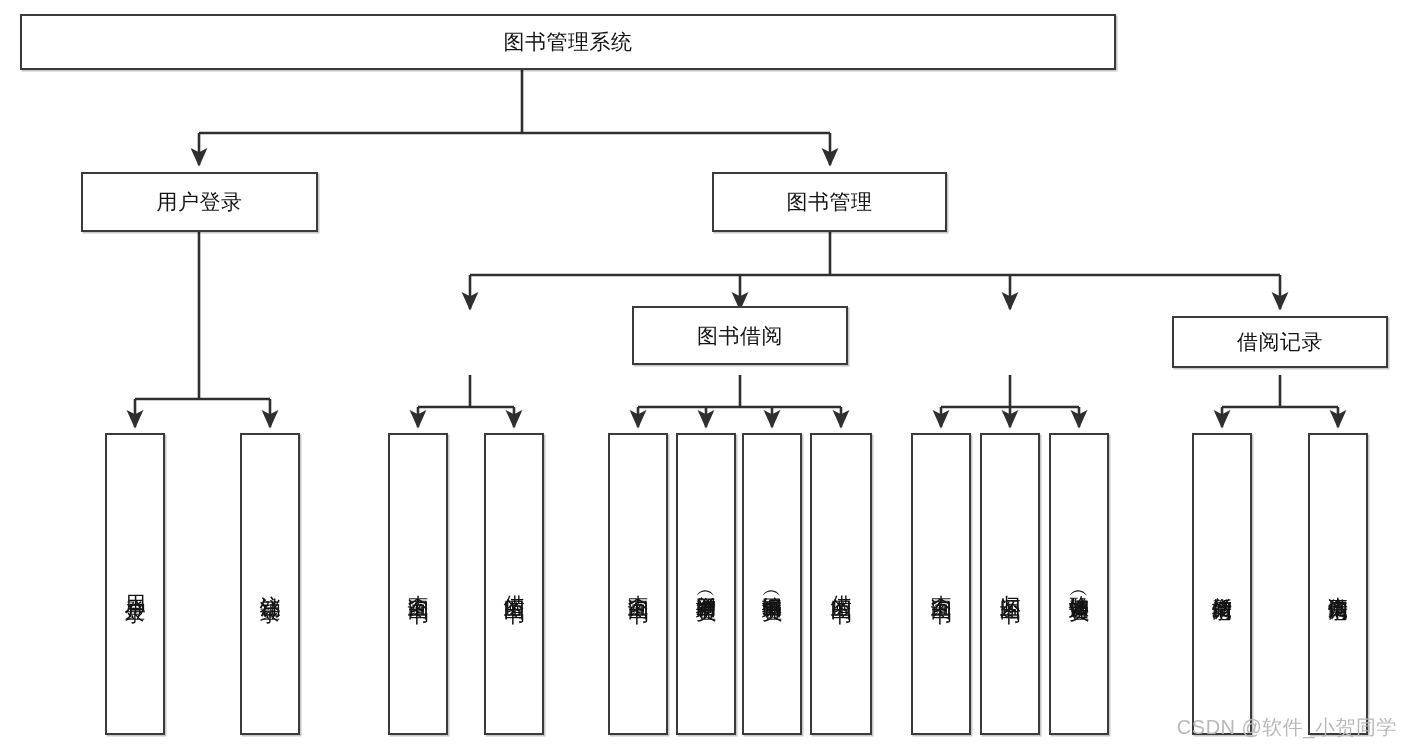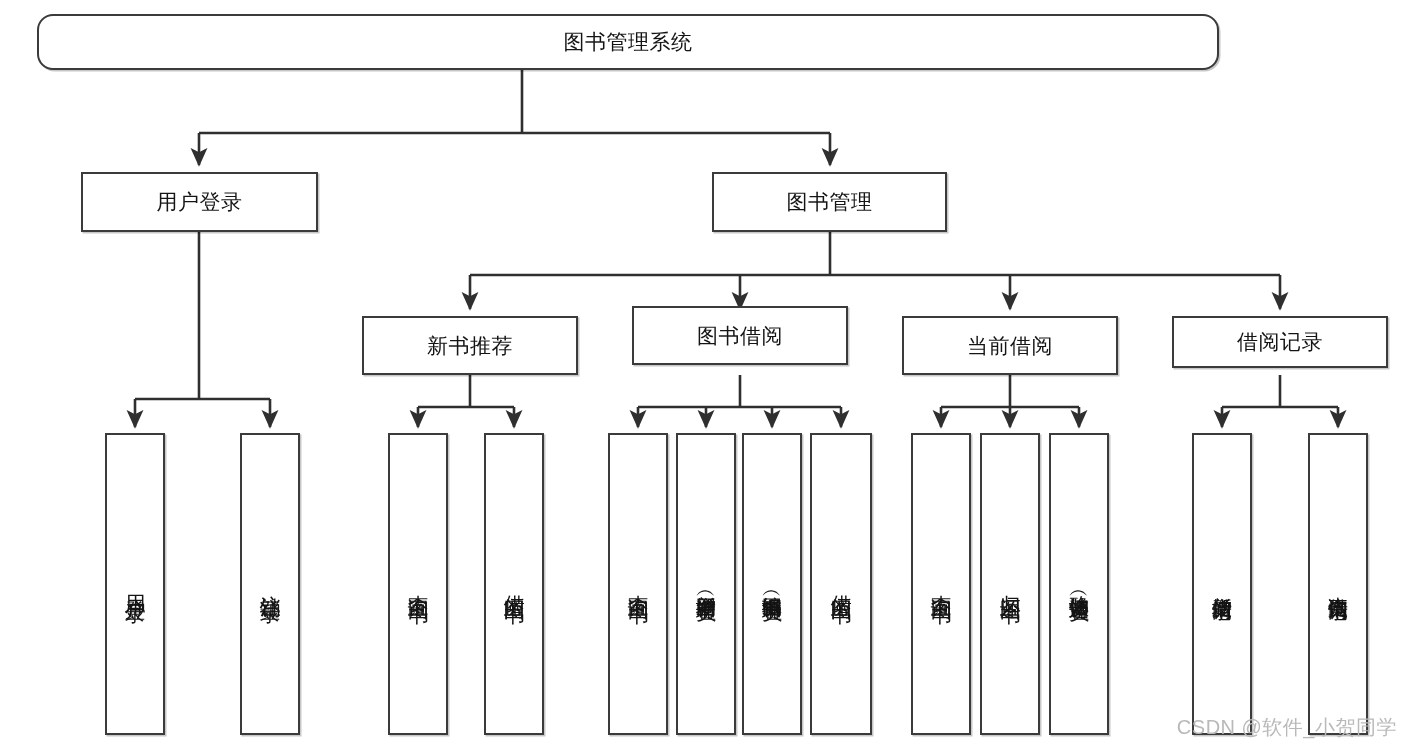--- a/index.html
+++ b/index.html
@@ -132,40 +132,34 @@
       <path d="M 1010 407 L 1010 427" marker-end="url(#arrow)"></path>
       <path d="M 1079 407 L 1079 427" marker-end="url(#arrow)"></path>
 
       <path d="M 1280 375 L 1280 407"></path>
       <path d="M 1222 407 L 1338 407"></path>
       <path d="M 1222 407 L 1222 427" marker-end="url(#arrow)"></path>
       <path d="M 1338 407 L 1338 427" marker-end="url(#arrow)"></path>
     </g>
   </svg>
 
-  <div class="node horiz" style="left:37px; top:14px; width:1182px; height:56px;border-radius:16px;">
+  <div class="node horiz" style="left:20px; top:14px; width:1096px; height:56px;">
     <span class="label">图书管理系统</span>
   </div>
 
   <div class="node horiz" style="left:81px; top:172px; width:237px; height:60px;">
     <span class="label">用户登录</span>
   </div>
   <div class="node horiz" style="left:712px; top:172px; width:235px; height:60px;">
     <span class="label">图书管理</span>
   </div>
 
-  <div class="node horiz" style="left:362px; top:316px; width:216px; height:59px;">
-    <span class="label">新书推荐</span>
-  </div>
   <div class="node horiz" style="left:632px; top:306px; width:216px; height:59px;">
     <span class="label">图书借阅</span>
   </div>
-  <div class="node horiz" style="left:902px; top:316px; width:216px; height:59px;">
-    <span class="label">当前借阅</span>
-  </div>
   <div class="node horiz" style="left:1172px; top:316px; width:216px; height:52px;">
     <span class="label">借阅记录</span>
   </div>
 
   <div class="node vert" style="left:105px; top:433px; width:60px; height:302px;">
     <span class="label">用户登录</span>
   </div>
   <div class="node vert" style="left:240px; top:433px; width:60px; height:302px;">
     <span class="label">注销登录</span>
   </div>

